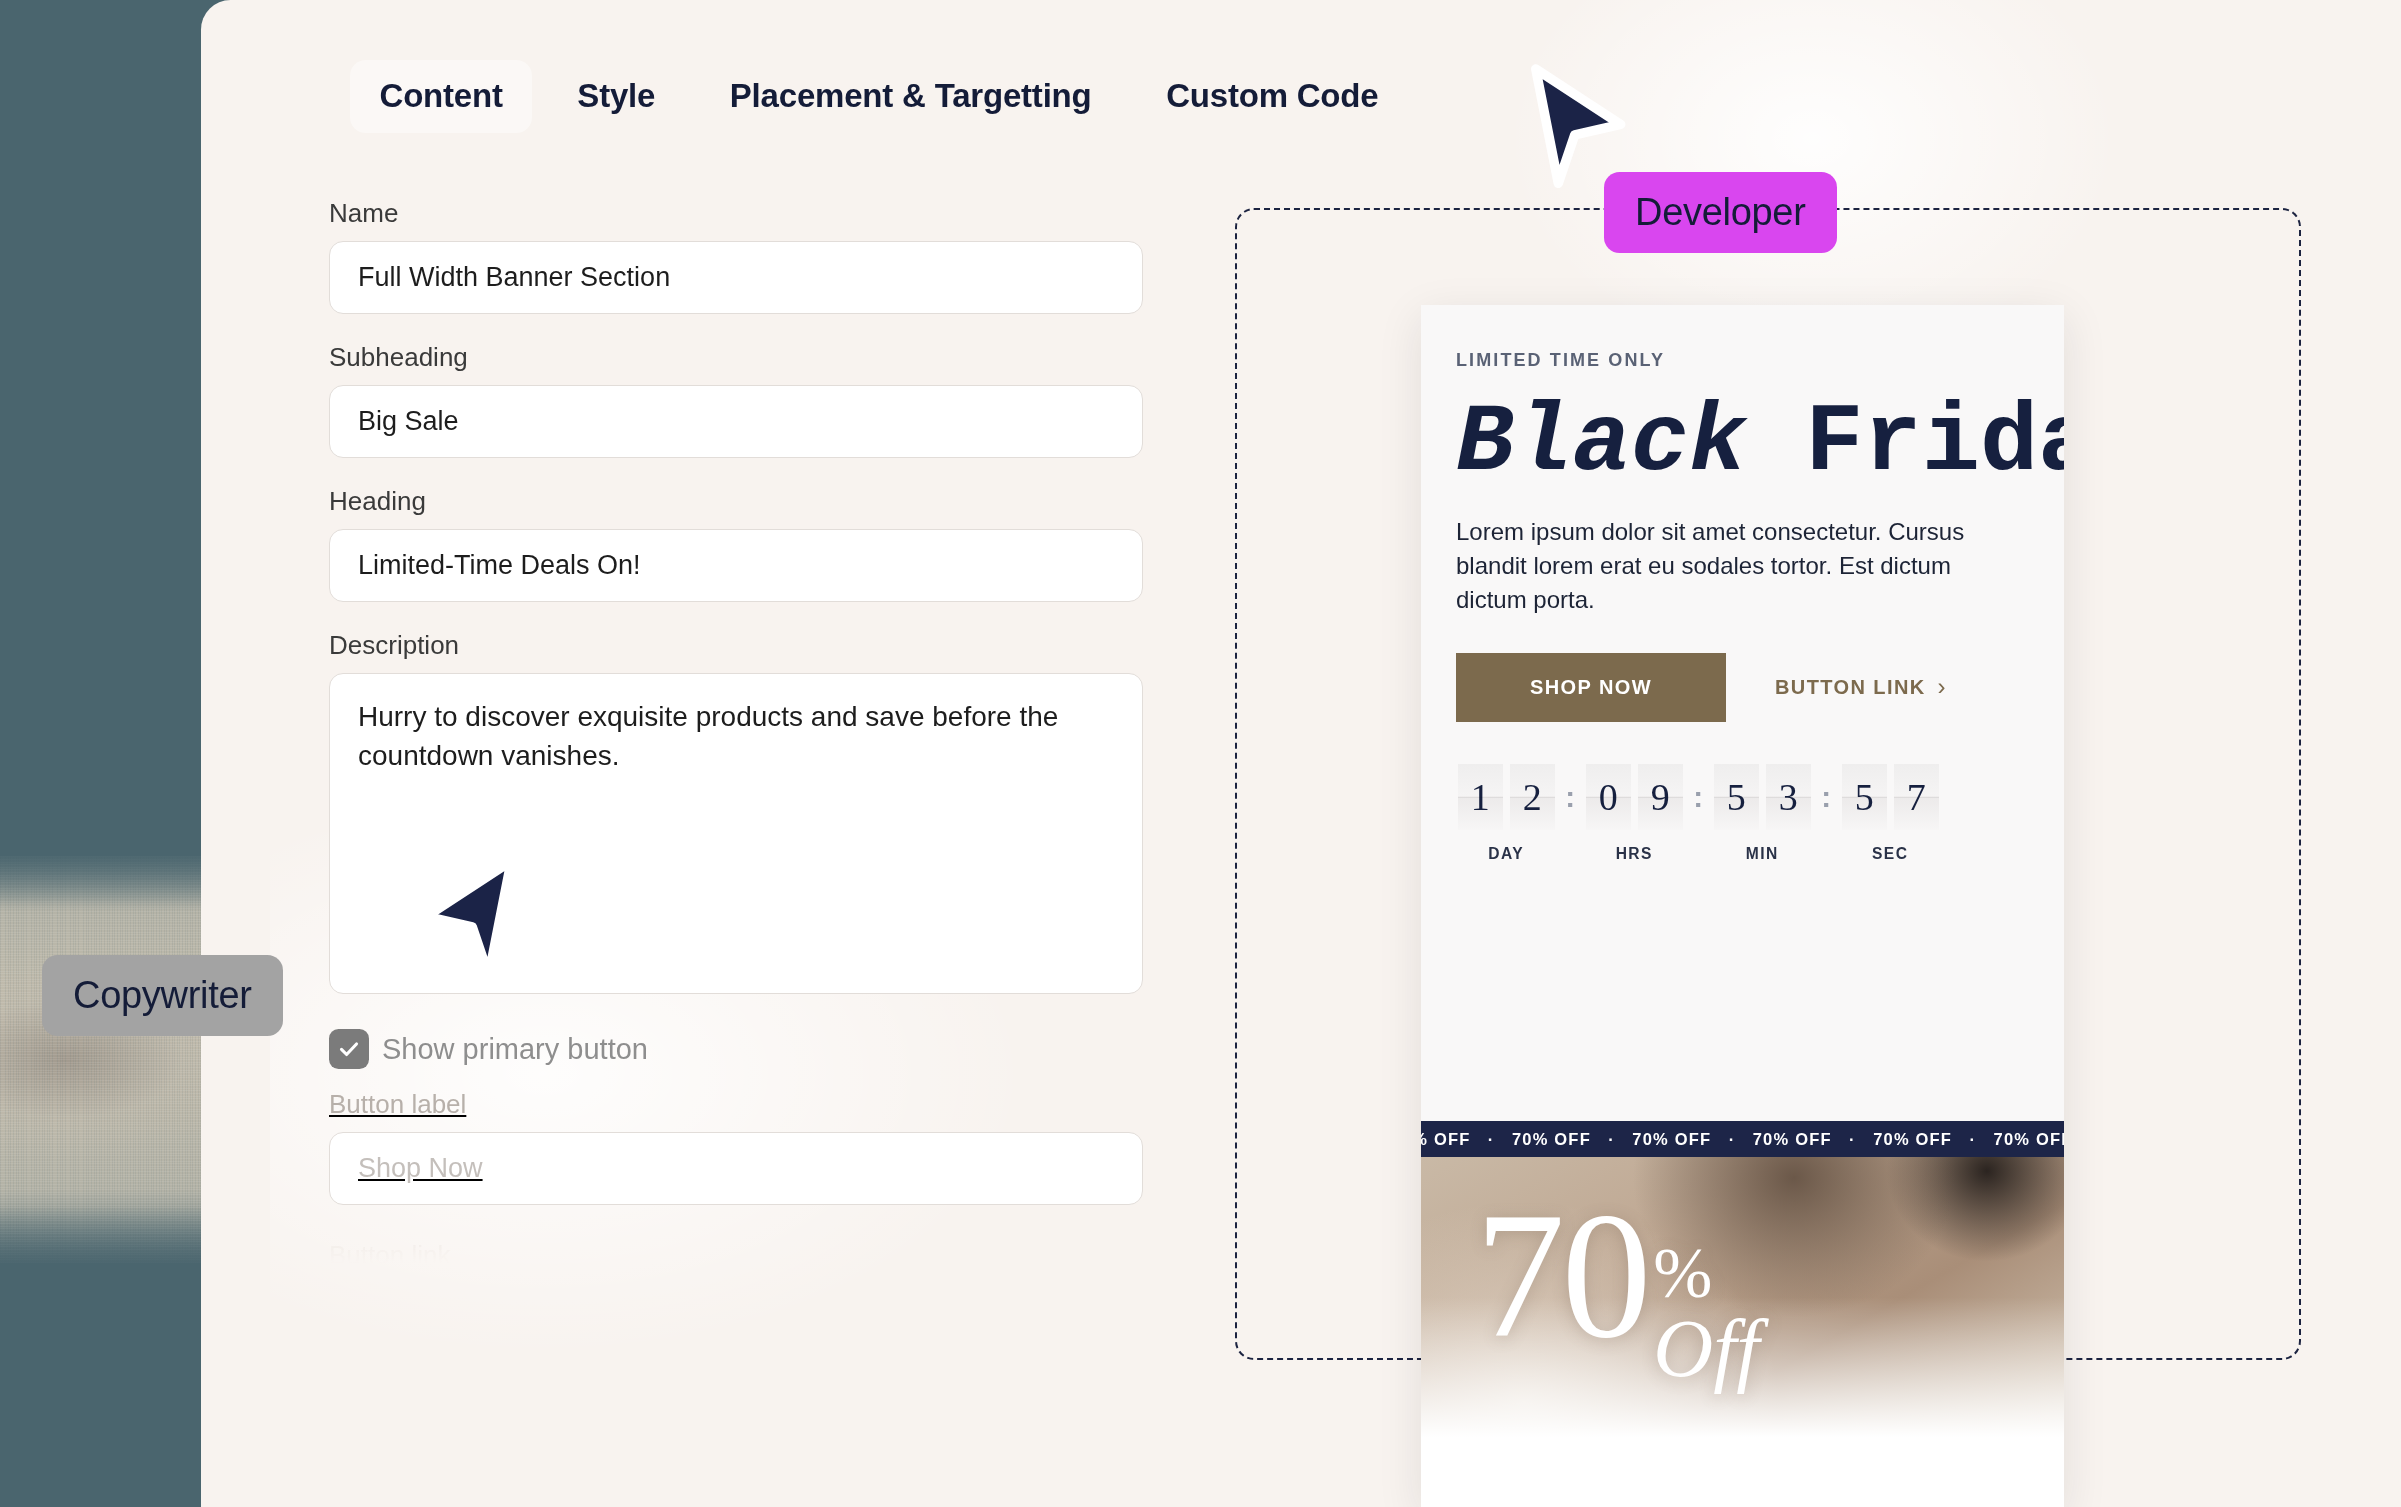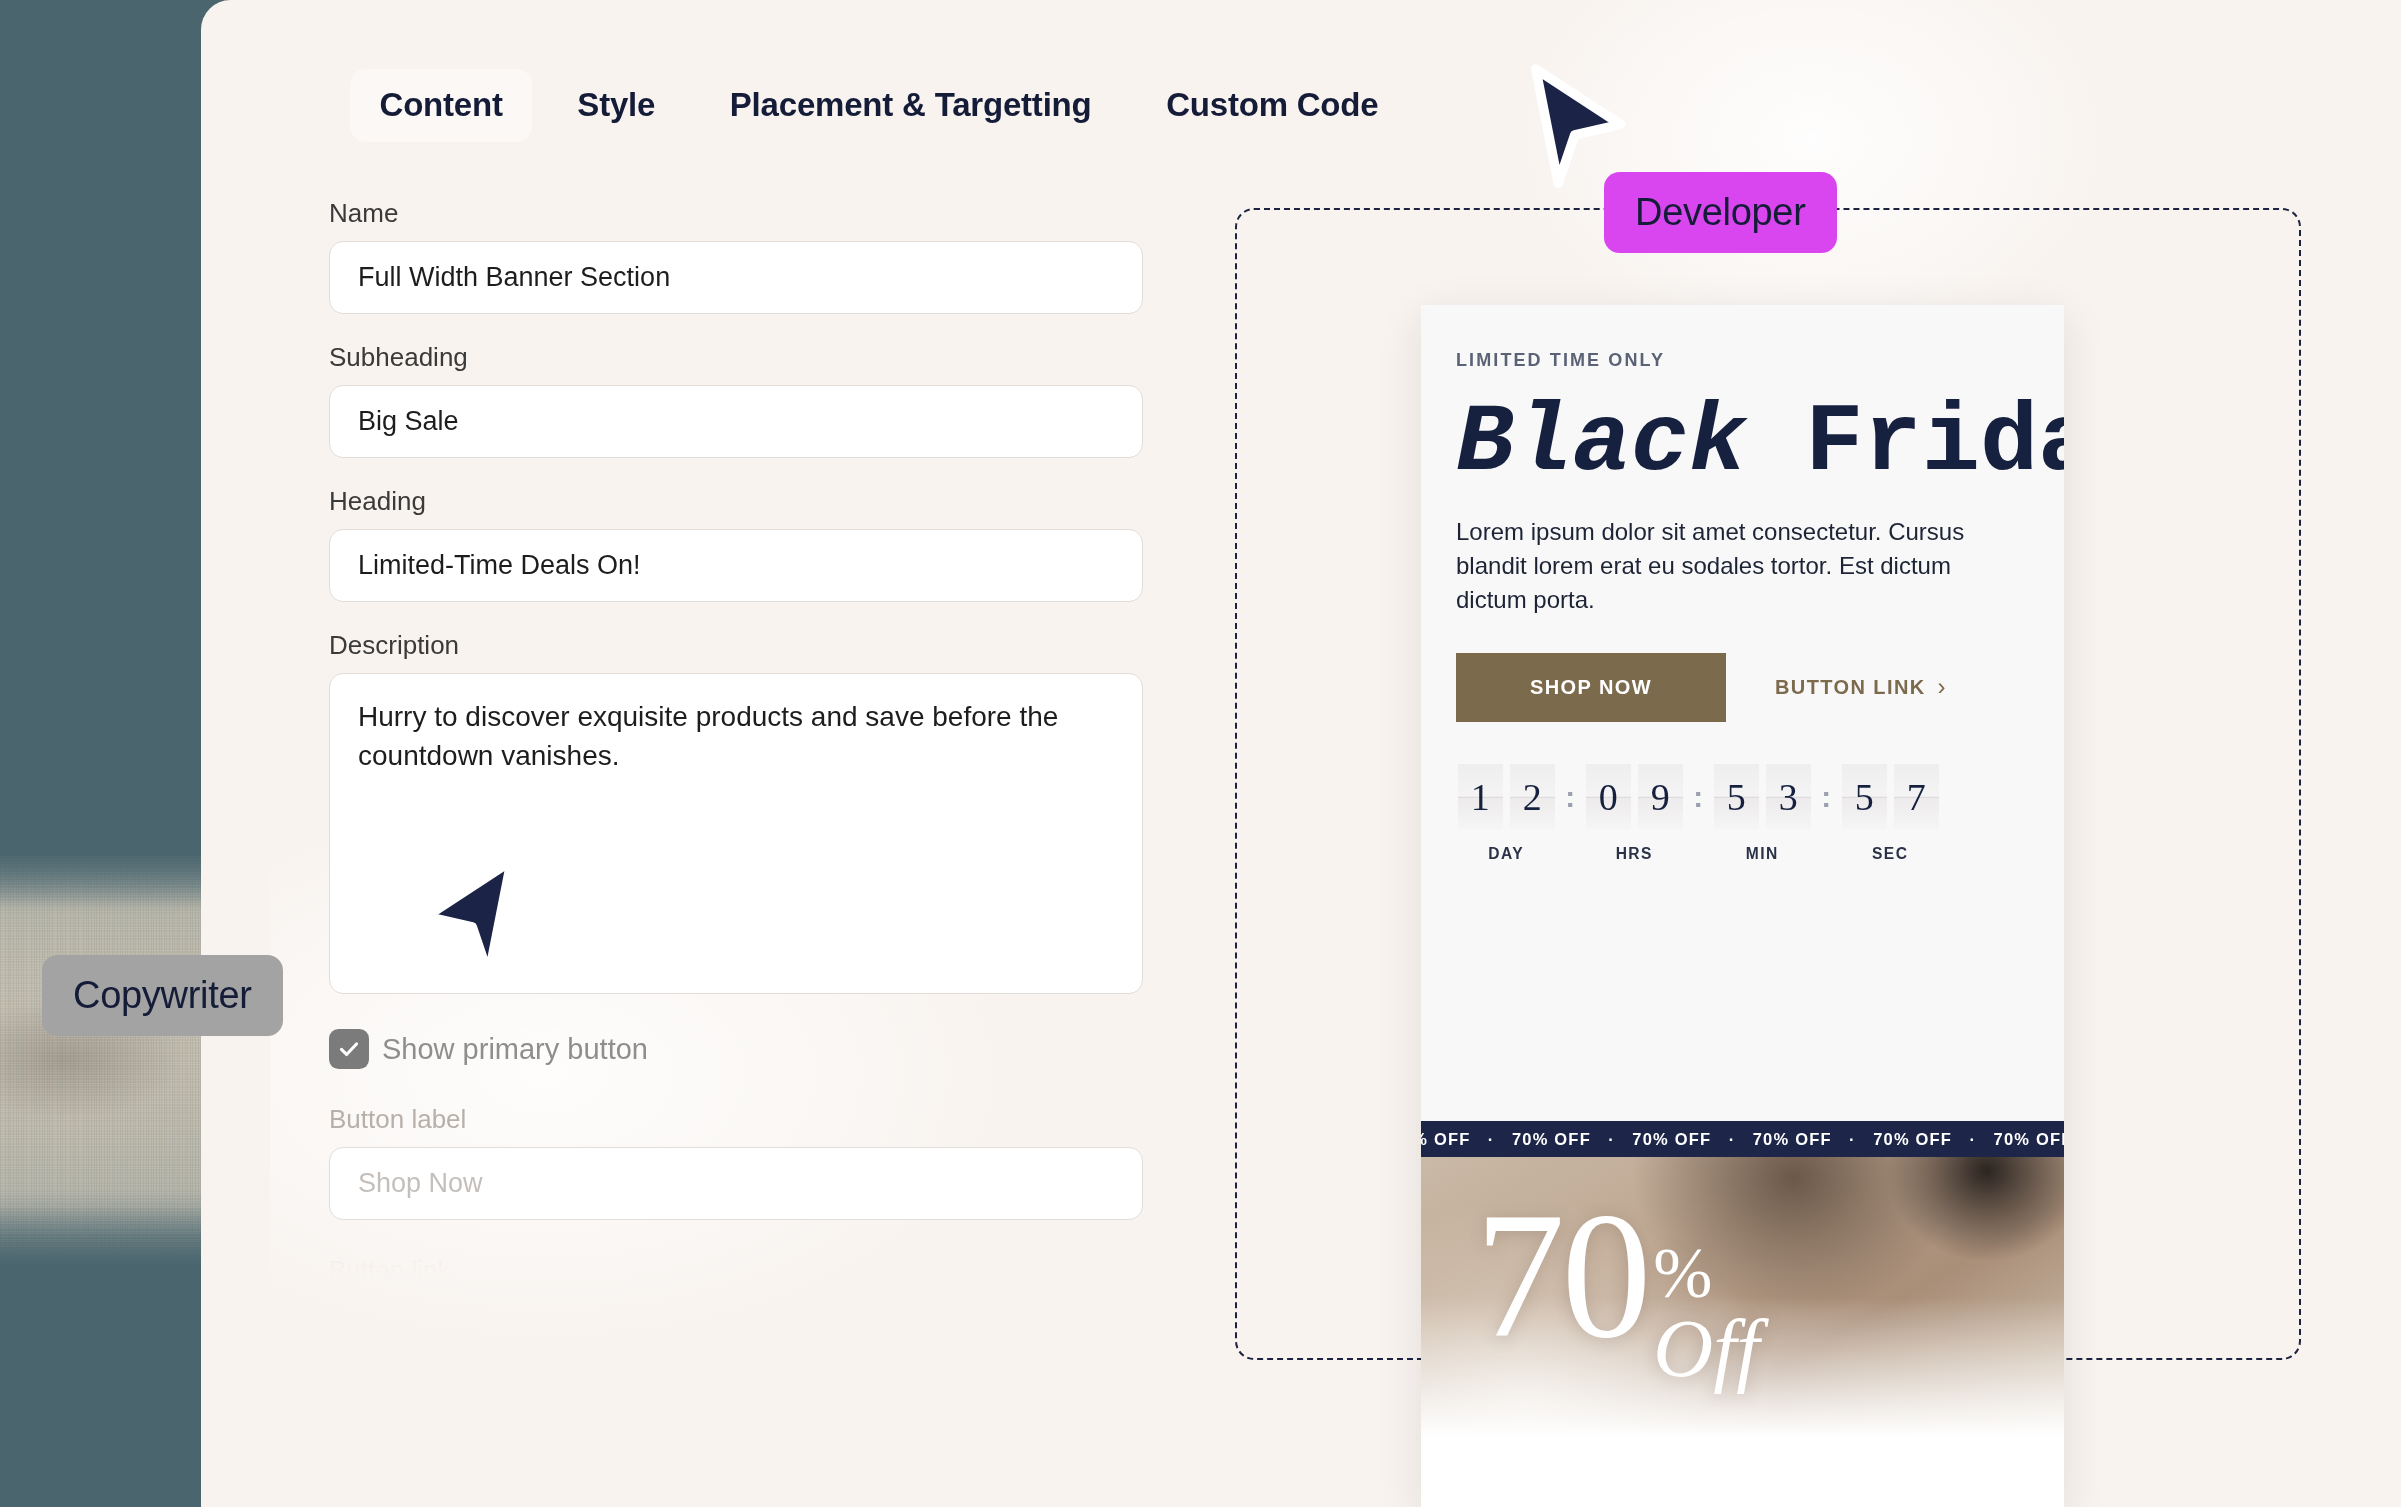--- a/index.html
+++ b/index.html
@@ -53,21 +53,21 @@
     left: 201px; top: 0;
     width: 2200px; height: 1507px;
     background: #f8f3ef;
     border-radius: 29.5px 0 0 0;
     overflow: hidden;
   }
 
   
   #tab-bar {
     position: absolute;
-    left: 149px; top: 69px;
+    left: 149px; top: 60px;
     display: flex;
     align-items: center;
     gap: 0;
     white-space: nowrap;
   }
   .tab {
     font-size: 33px;
     font-weight: 700;
     color: #141c38;
     letter-spacing: -0.2px;
@@ -135,21 +135,21 @@
   #show-primary-checkbox {
     width: 40px; height: 40px;
     border-radius: 9.5px;
     background: #7b7b7b;
     display: flex; align-items: center; justify-content: center;
     flex: 0 0 auto;
   }
   #show-primary-checkbox svg { width: 24px; height: 24px; display: block; }
   #checkbox-label { font-size: 29px; color: #8e8e8e; }
 
-  #button-label-block { margin-top: 35px; }
+  #button-label-block { margin-top: 20px; text-decoration: underline; }
 
   
   #fading-label {
     margin-top: 35px;
     font-size: 26px;
     color: #e0d8d1;
     opacity: .55;
     -webkit-mask-image: linear-gradient(to bottom, rgba(0,0,0,0.5) 0%, rgba(0,0,0,0) 75%);
             mask-image: linear-gradient(to bottom, rgba(0,0,0,0.5) 0%, rgba(0,0,0,0) 75%);
   }

